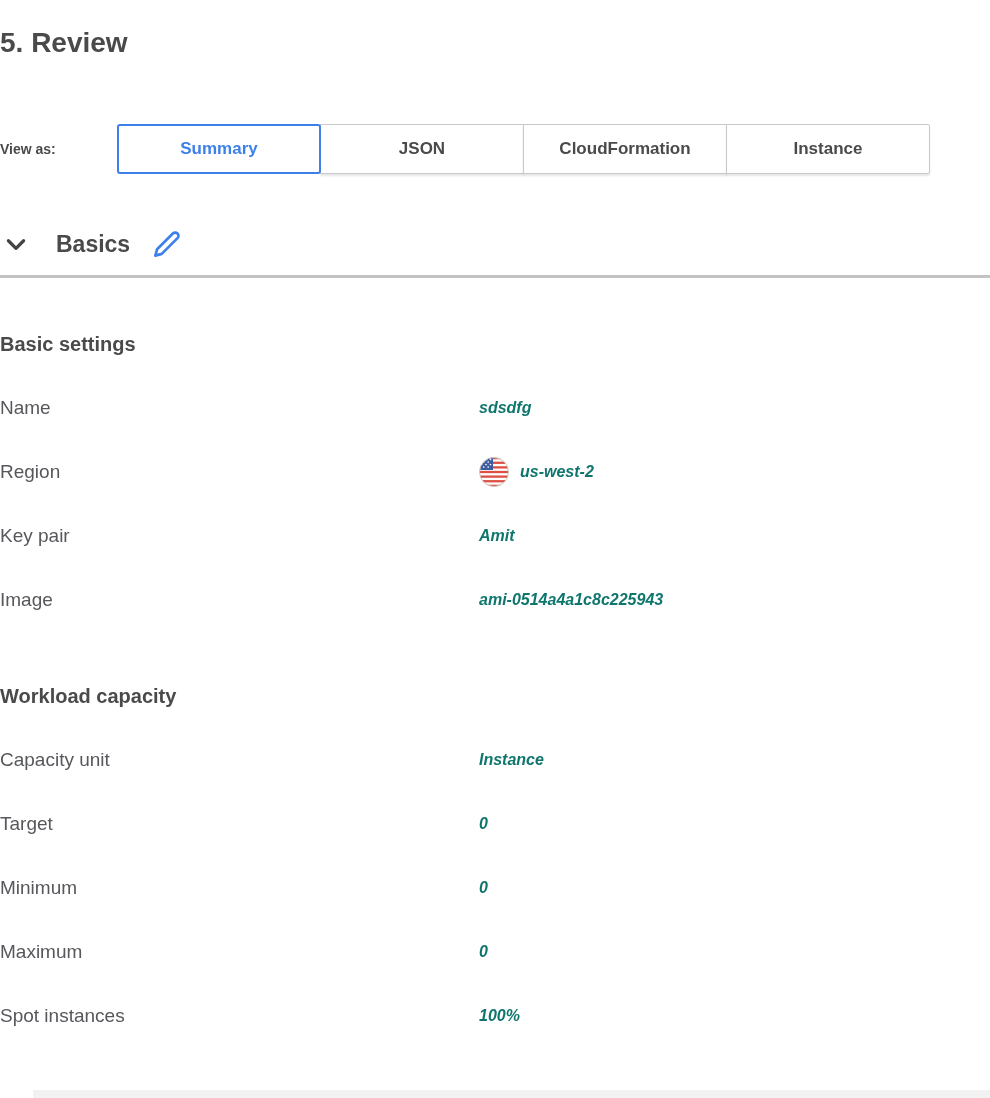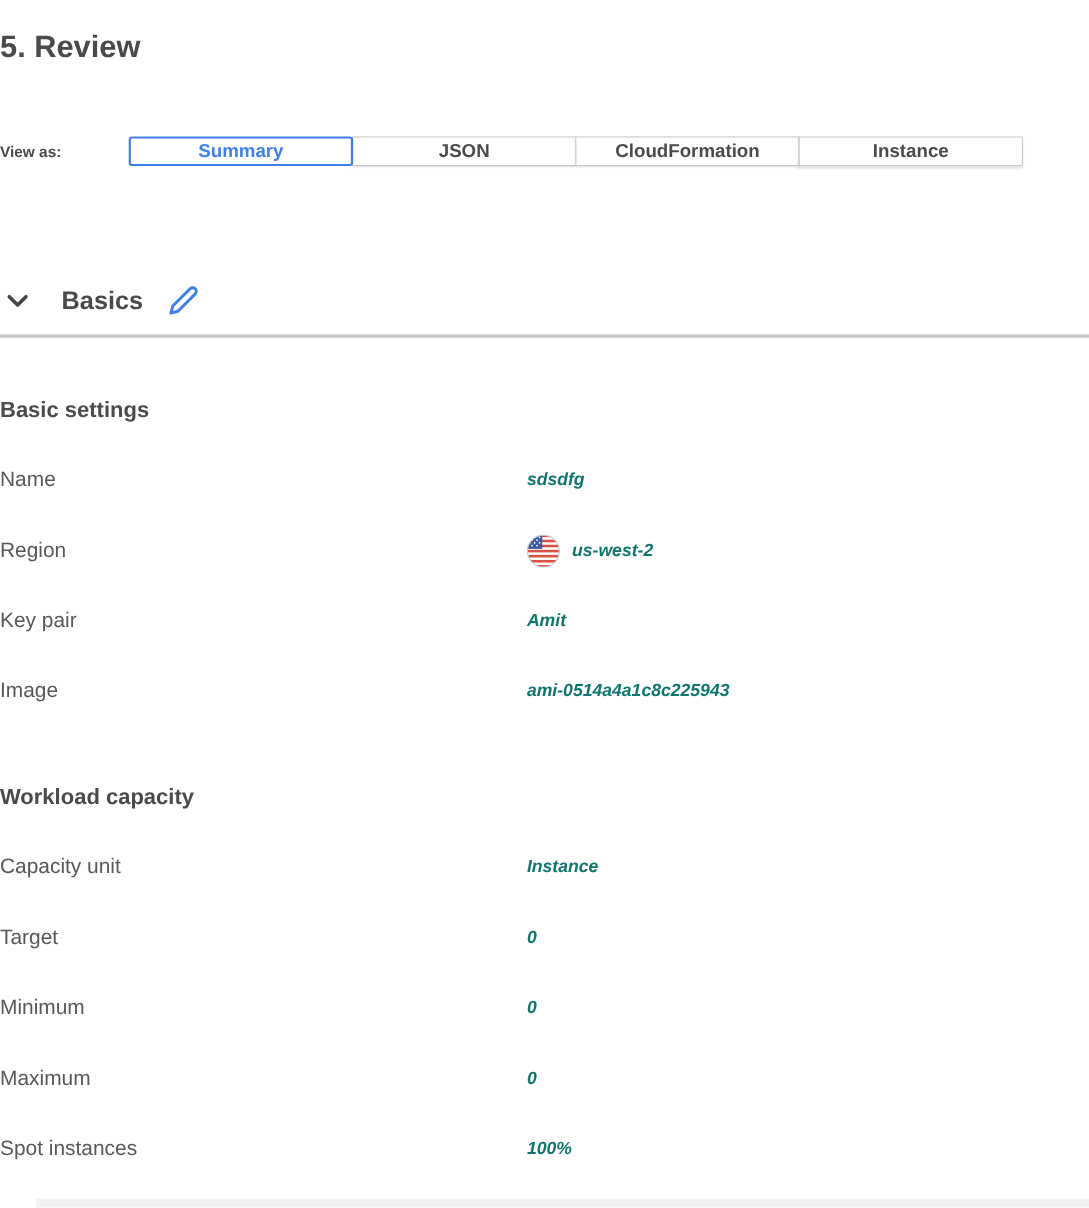--- a/index.html
+++ b/index.html
@@ -30,21 +30,21 @@
   }
   .view-as-label {
     width: 117px;
     font-size: 14px;
     font-weight: 700;
     color: #4a4a4a;
   }
   .tab-group { display: flex; }
   .tab {
     width: 204px;
-    height: 27px;
+    height: 50px;
     background: #ffffff;
     border: 1px solid #c9c9c9;
     margin-left: -1px;
     font-family: "Liberation Sans", sans-serif;
     font-size: 17px;
     font-weight: 700;
     color: #4a4a4a;
     cursor: pointer;
     box-shadow: 0 2px 2px rgba(0,0,0,0.10);
   }
@@ -53,21 +53,21 @@
   .tab.selected {
     border: 2px solid #3e80ea;
     color: #3e80ea;
     border-radius: 3px;
     position: relative;
     z-index: 2;
     box-shadow: none;
   }
 
   .section-header {
-    margin-top: 104px;
+    margin-top: 52px;
     display: flex;
     align-items: center;
     height: 36px;
   }
   .chevron-btn {
     background: none; border: none; cursor: pointer;
     width: 28px; height: 28px;
     display: flex; align-items: center; justify-content: center;
     padding: 0; margin-left: 2px;
   }

